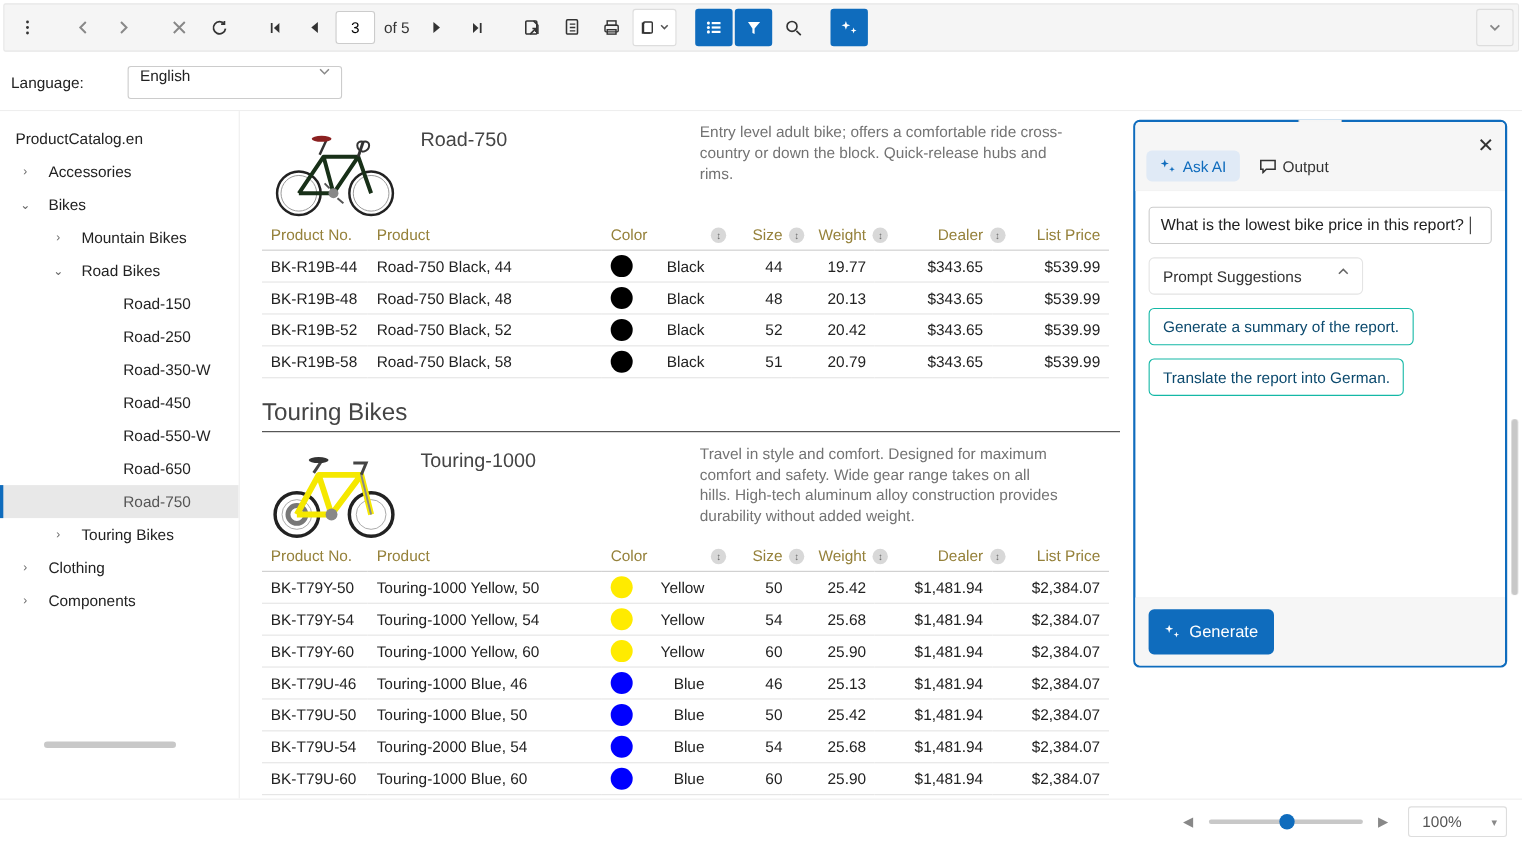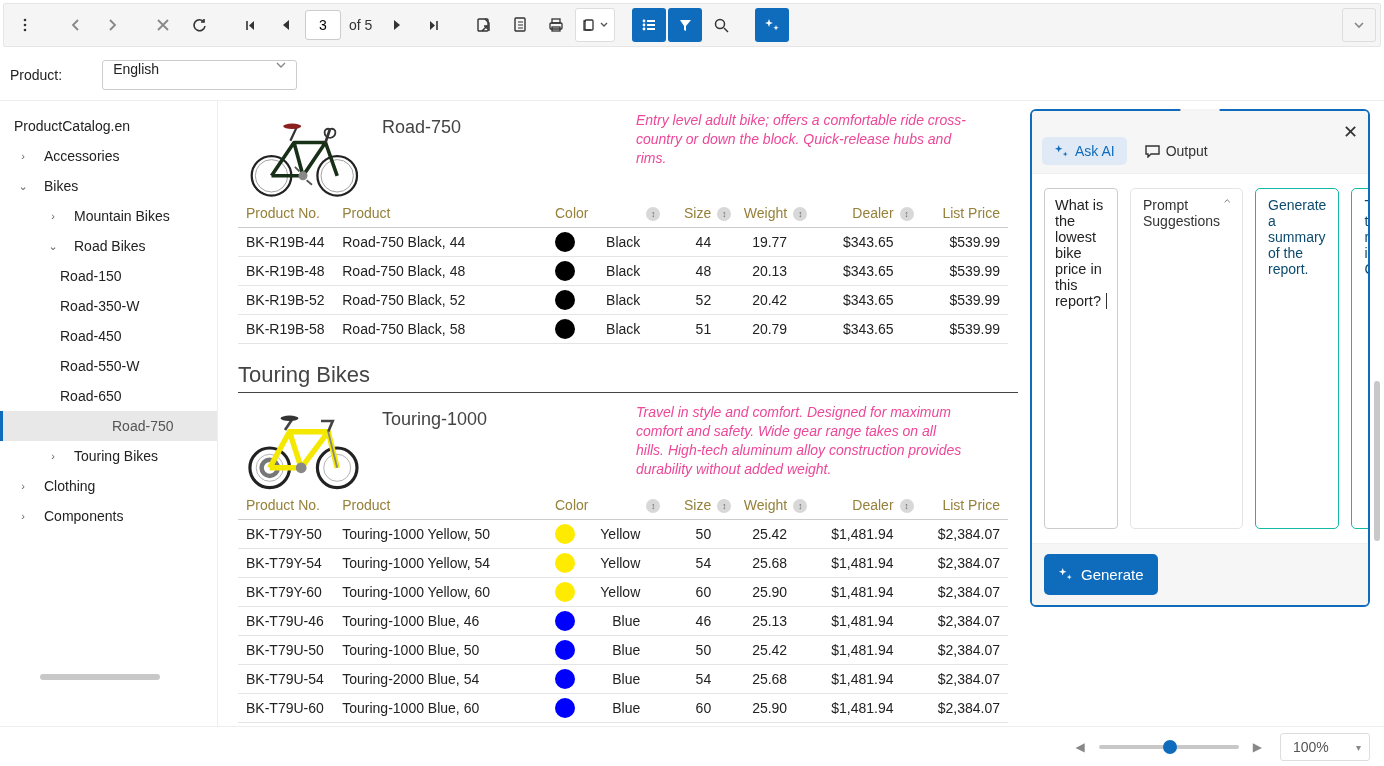--- a/index.html
+++ b/index.html
@@ -76,21 +76,21 @@
     display: flex; align-items: center;
     height: 30px;
     cursor: pointer;
     color: #222;
     padding-right: 8px;
   }
   .tree-item .exp { width: 18px; text-align: center; color: #666; font-size: 11px;}
   .tree-item.lvl0 { padding-left: 14px; font-weight: 400; }
   .tree-item.lvl1 { padding-left: 14px; }
   .tree-item.lvl2 { padding-left: 44px; }
-  .tree-item.lvl4 { padding-left: 60px; }
+  .tree-item.lvl4 { padding-left: 112px; }
   .tree-item.selected {
     background: #e8e8e8;
     border-left: 3px solid #0F6CBD;
     padding-left: 109px;
     color: #555;
   }
   .sidebar-scroll-track {
     position: absolute;
     left: 40px; width: 120px; height: 6px;
     background: #c8c8c8; border-radius: 3px;
@@ -103,21 +103,21 @@
     padding: 10px 20px 10px 20px;
     position: relative;
   }
   .product-block { margin-bottom: 18px; }
   .product-header {
     display: flex; gap: 14px;
     align-items: flex-start;
   }
   .bike-svg { width: 130px; height: 90px; flex-shrink: 0; }
   .prod-title { font-size: 18px; color: #444; margin-top: 6px; width: 240px;}
-  .prod-desc { font-size: 14px; color: #ec4899; line-height: 1.35; max-width: 330px; font-style: italic; }
+  .prod-desc { font-size: 14px; color: #737373; line-height: 1.35; max-width: 330px; }
   table.prod-table {
     border-collapse: collapse;
     width: 100%;
     margin-top: -2px;
     table-layout: fixed;
     max-width: 770px;
   }
   table.prod-table th {
     text-align: left;
     font-weight: 400;
@@ -190,21 +190,21 @@
   .ai-tabs { display: flex; gap: 6px; margin-top: 18px;}
   .ai-tab {
     display: flex; align-items: center; gap: 6px;
     padding: 6px 12px; border-radius: 5px; cursor: pointer;
     color: #333;
   }
   .ai-tab.active { background: #e0eaf6; color: #0F6CBD; }
   .ai-body {
     flex: 1;
     padding: 14px 12px;
-    display: flex; flex-direction: row; gap: 12px;
+    display: flex; flex-direction: column; gap: 12px;
     overflow: auto;
   }
   .ai-input {
     border: 1px solid #ccc; border-radius: 4px;
     padding: 8px 10px; font-size: 14.5px;
     color: #222;
   }
   .ai-suggest-hdr {
     border: 1px solid #e4e4e4; border-radius: 5px;
     padding: 8px 12px;
@@ -390,21 +390,21 @@
       </svg>
   </div>
   <div class="tb-right tb-btn" style="border:1px solid #ddd;">
     <svg width="10" height="8" viewBox="0 0 10 8">
         <path d="M1 2 L5 6 L9 2" stroke="#888" stroke-width="1.6" fill="none"></path>
       </svg>
   </div>
 </div>
 
 <div class="lang-row">
-  <span class="lang-label">Product:</span>
+  <span class="lang-label">Language:</span>
   <div class="lang-select">
     <span>English</span>
     <svg width="10" height="8" viewBox="0 0 10 8">
         <path d="M1 2 L5 6 L9 2" stroke="#888" stroke-width="1.4" fill="none"></path>
       </svg>
   </div>
 </div>
 
 <div class="main">
 
@@ -424,20 +424,23 @@
         <div class="tree-item lvl2">
           <span class="exp">›</span>
           <span style="margin-left: 12px;">Mountain Bikes</span>
         </div>
         <div class="tree-item lvl2">
           <span class="exp">⌄</span>
           <span style="margin-left: 12px;">Road Bikes</span>
         </div>
         <div class="tree-item lvl4">
           <span>Road-150</span>
+        </div>
+        <div class="tree-item lvl4">
+          <span>Road-250</span>
         </div>
         <div class="tree-item lvl4">
           <span>Road-350-W</span>
         </div>
         <div class="tree-item lvl4">
           <span>Road-450</span>
         </div>
         <div class="tree-item lvl4">
           <span>Road-550-W</span>
         </div>

